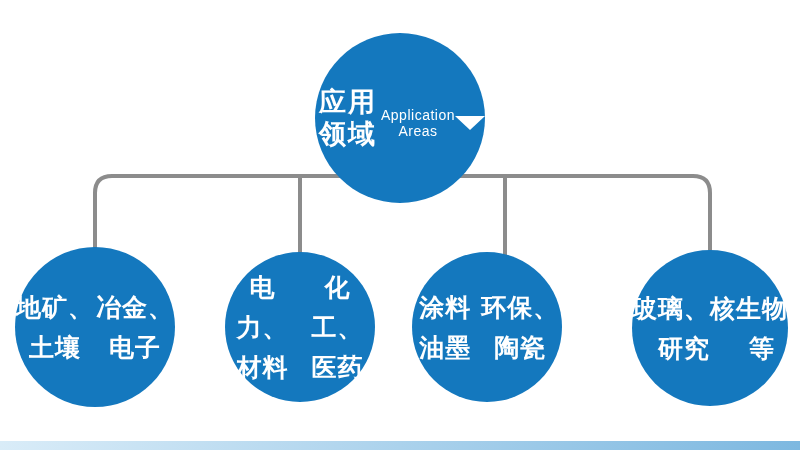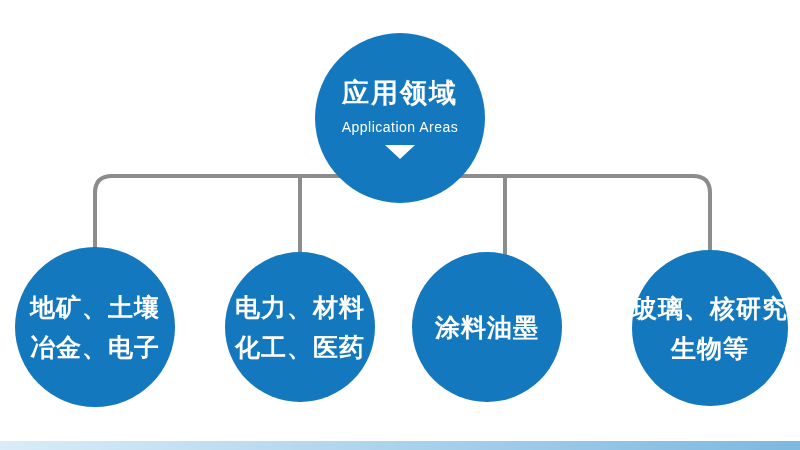--- a/index.html
+++ b/index.html
@@ -24,21 +24,21 @@
     stroke:var(--connector-gray);
     stroke-width:4;
     stroke-linejoin:round;
   }
   .circle{
     position:absolute;
     border-radius:50%;
     background:var(--circle-blue);
     color:#ffffff;
     display:flex;
-    flex-direction:column;
+    flex-direction:row;
     align-items:center;
     justify-content:center;
     text-align:center;
     z-index:2;
     box-sizing:border-box;
   }
   .root{
     left:315px;top:33px;width:170px;height:170px;
   }
   .root-title{
@@ -100,20 +100,21 @@
     <div>冶金、电子</div>
   </div>
 
   <div class="circle node node2">
     <div>电力、材料</div>
     <div>化工、医药</div>
   </div>
 
   <div class="circle node node3">
     <div>涂料油墨</div>
+    <div>环保、陶瓷</div>
   </div>
 
   <div class="circle node node4">
     <div>玻璃、核研究</div>
     <div>生物等</div>
   </div>
 
   <div class="footer-bar"></div>
 
 </div>

